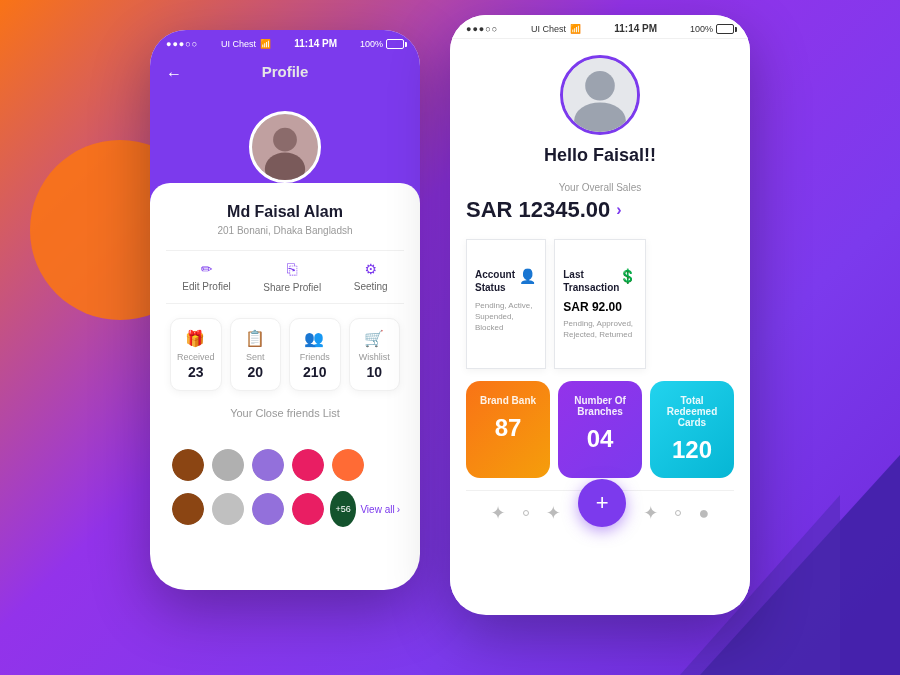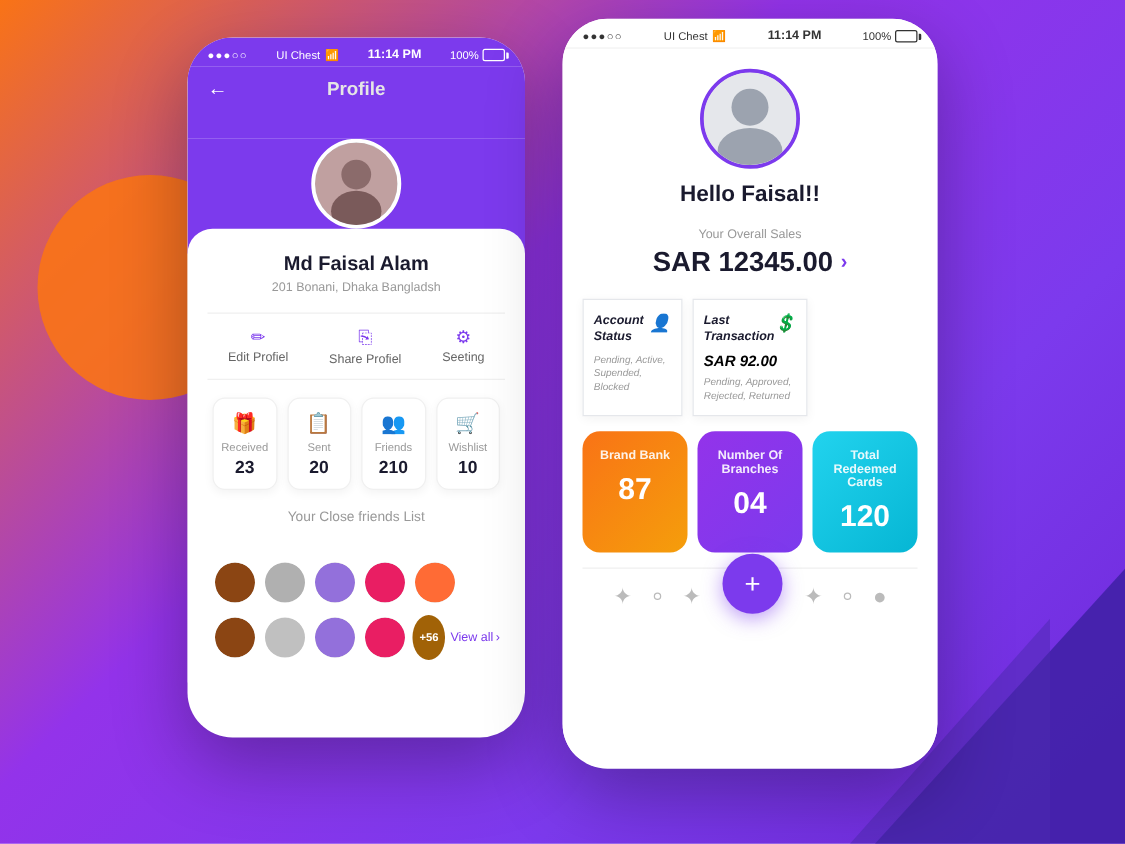--- a/index.html
+++ b/index.html
@@ -193,21 +193,21 @@
       overflow: hidden; background: #ddd; flex-shrink: 0; position: relative;
     }
     .friend-avatar .inner {
       width: 100%; height: 100%; border-radius: 50%; display: flex; align-items: center; justify-content: center; font-size: 10px; font-weight: 700; color: white;
     }
     .view-all {
       font-size: 10px; color: #7c3aed; margin-left: auto; cursor: pointer; white-space: nowrap;
       display: flex; align-items: center; gap: 2px;
     }
     .more-badge {
-      background: #a16207; color: white; font-size: 9px; font-weight: 700;
+      background: #14532d; color: white; font-size: 9px; font-weight: 400;
       border-radius: 50%; width: 36px; height: 36px; display: flex; align-items: center; justify-content: center;
     }
 
     
     .phone-right {
       width: 300px;
       height: 600px;
       margin-top: -15px;
     }
 
@@ -245,30 +245,30 @@
       text-align: center; font-size: 18px; font-weight: 700; color: #1a1a2e;
       margin-bottom: 16px;
     }
 
     .sales-section {
       text-align: center; margin-bottom: 16px;
     }
     .sales-label { font-size: 10px; color: #999; margin-bottom: 4px; }
     .sales-amount {
       font-size: 22px; font-weight: 700; color: #1a1a2e;
-      display: flex; align-items: center; justify-content: center; gap: 6px;
+      display: flex; align-items: center; gap: 6px;
     }
     .sales-arrow { color: #7c3aed; font-size: 16px; }
 
     .info-cards {
       display: grid; grid-template-columns: 1fr 1fr 1fr; gap: 8px; margin-bottom: 12px;
     }
     .info-card {
       background: white; border: 1px solid #e5e7eb; border-radius: 0;
-      padding: 10px 8px; box-shadow: 0 2px 8px rgba(0,0,0,0.05); font-style: italic;
+      padding: 28px 8px; box-shadow: 0 2px 8px rgba(0,0,0,0.05);
     }
     .info-card-header {
       display: flex; justify-content: space-between; align-items: flex-start;
       margin-bottom: 6px;
     }
     .info-card-title { font-size: 10px; font-weight: 600; color: #1a1a2e; line-height: 1.3; }
     .info-card-icon { font-size: 14px; }
     .icon-purple { color: #7c3aed; }
     .icon-teal { color: #06b6d4; }
     .info-card-value { font-size: 12px; font-weight: 700; color: #000000; margin-bottom: 4px; }

